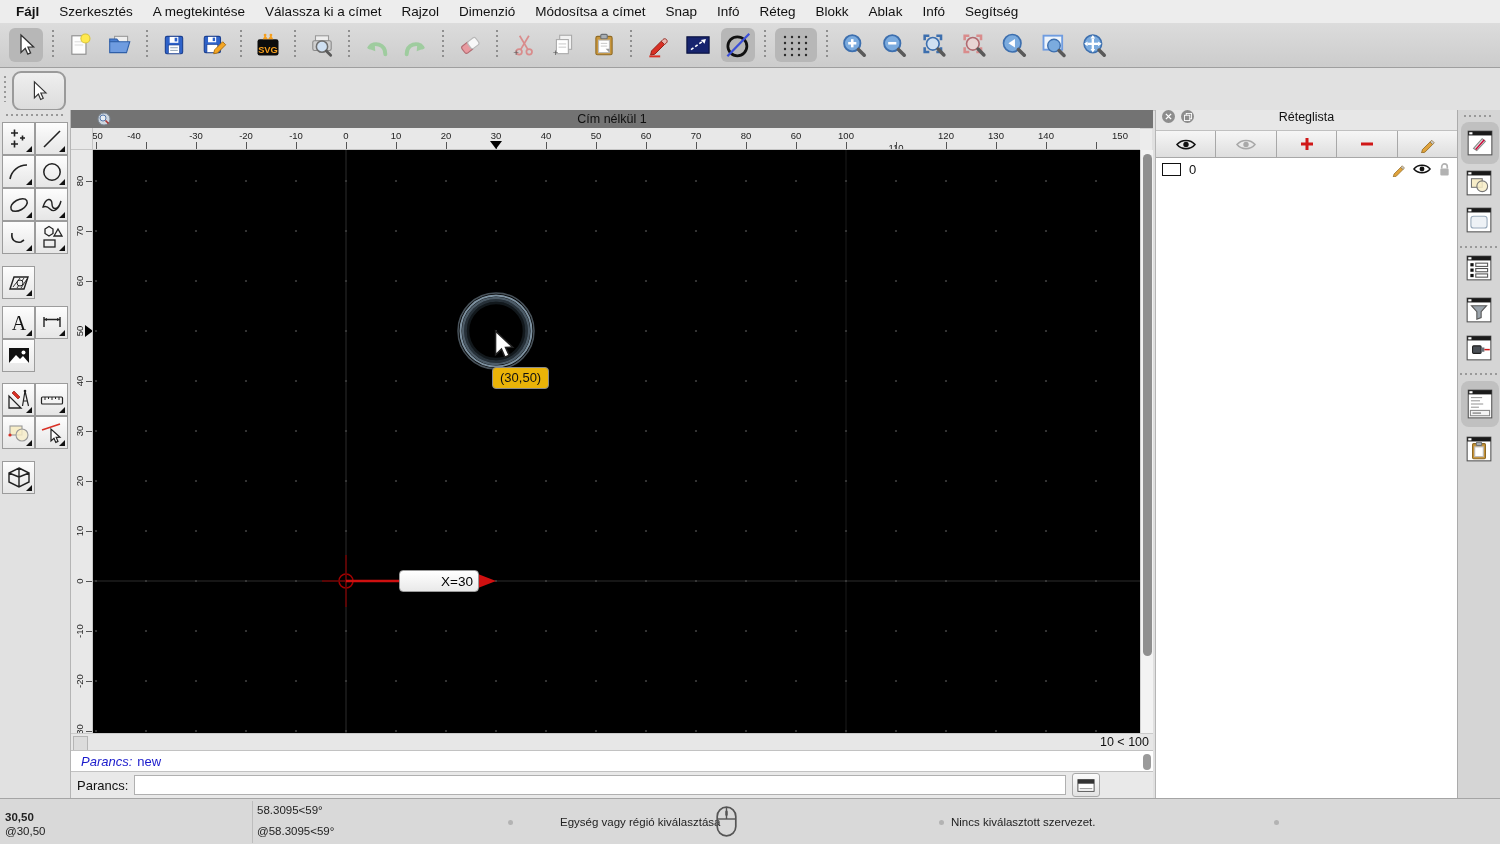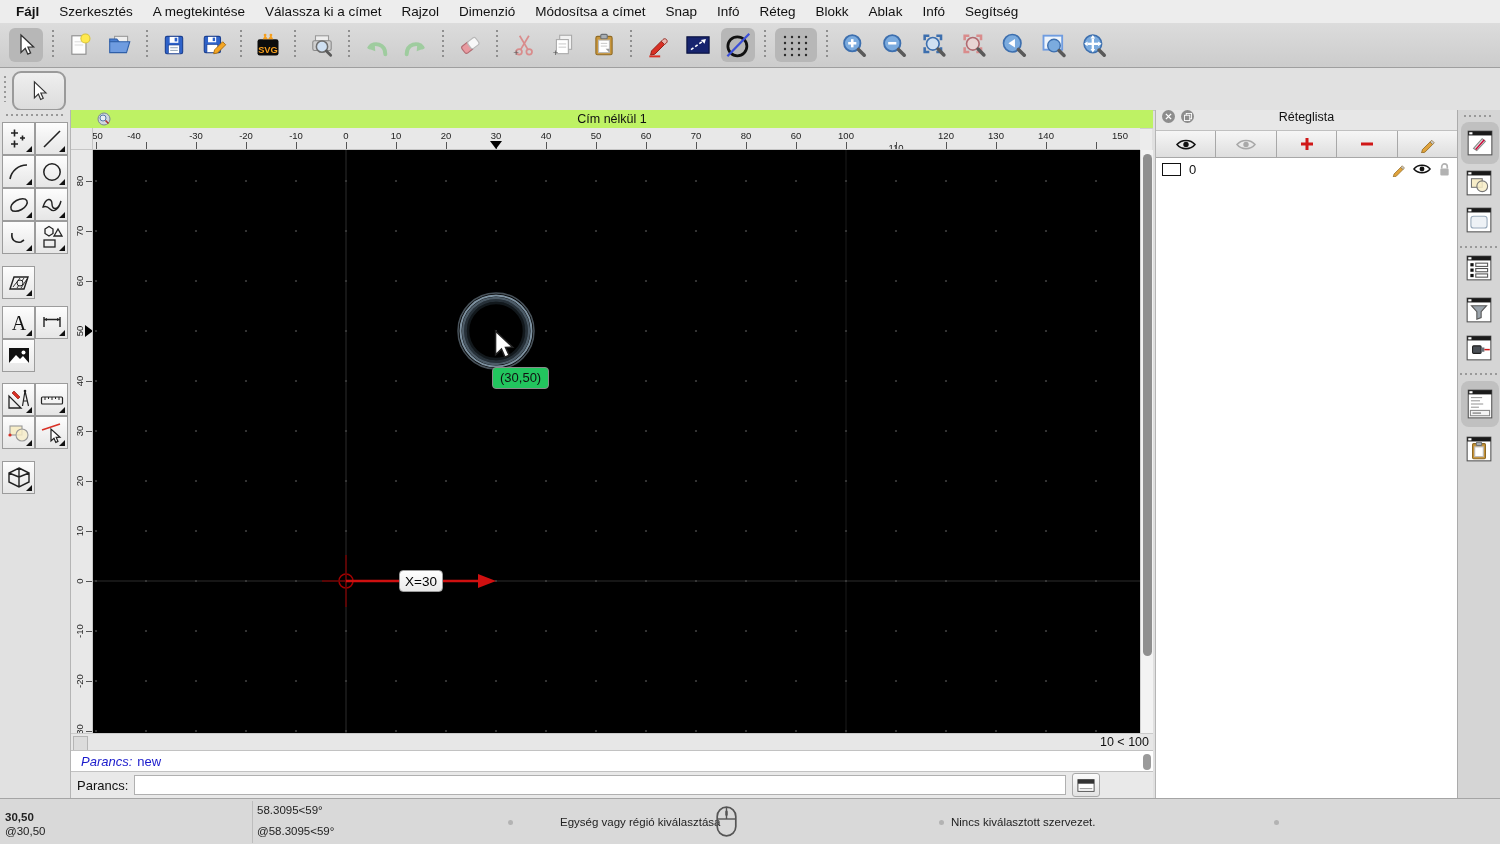--- a/index.html
+++ b/index.html
@@ -32,38 +32,38 @@
 
   
   #palette{left:0;top:110px;width:70px;height:688px;background:#e1e1e1;}
   .pbtn{position:absolute;width:33px;height:33px;border:1px solid #9c9c9c;box-sizing:border-box;
         background:linear-gradient(#fdfdfd,#e6e6e6);display:flex;align-items:center;justify-content:center;}
   .pbtn:not(.nosub)::after{content:"";position:absolute;right:2px;bottom:2px;
         border-left:6px solid transparent;border-bottom:6px solid #111;}
 
   
   #mdi{left:70px;top:110px;width:1082px;height:688px;background:#ececec;border-left:1px solid #b5b5b5;box-sizing:border-box;}
-  #mdi-title{left:0;top:0;width:1082px;height:18px;background:#bef264;border-bottom:1px solid #cfcfcf;
+  #mdi-title{left:0;top:0;width:1082px;height:18px;background:#737373;border-bottom:1px solid #cfcfcf;
              display:flex;align-items:center;justify-content:center;font-size:12.5px;}
   #mdi-icon{position:absolute;left:26px;top:2px;}
   
   #ruler-corner{left:0;top:18px;width:22px;height:22px;background:#e8e8e8;border-right:1px solid #c5c5c5;border-bottom:1px solid #c5c5c5;box-sizing:border-box;}
   #ruler-h{left:22px;top:18px;width:1047px;height:22px;background:#e8e8e8;border-bottom:1px solid #c5c5c5;overflow:hidden;box-sizing:border-box;}
   #ruler-v{left:0;top:40px;width:22px;height:583px;background:#e8e8e8;border-right:1px solid #c5c5c5;overflow:hidden;box-sizing:border-box;}
   .rlab{position:absolute;font-size:9.5px;color:#222;text-align:center;}
   .rtick{position:absolute;background:#555;}
   #rh-marker{position:absolute;bottom:0;width:0;height:0;border-left:6px solid transparent;border-right:6px solid transparent;border-top:8px solid #000;}
   #rv-marker{position:absolute;left:14px;width:0;height:0;border-top:6px solid transparent;border-bottom:6px solid transparent;border-left:8px solid #000;}
 
   
   #canvas{left:22px;top:40px;width:1047px;height:583px;background:#000;overflow:hidden;}
-  #tooltip{position:absolute;left:399px;top:217px;background:#22c55e;border:1px solid #8a8a8a;
+  #tooltip{position:absolute;left:399px;top:217px;background:#eab308;border:1px solid #8a8a8a;
            border-radius:4px;padding:2px 7px 3px;font-size:13px;color:#111;box-shadow:0 1px 3px rgba(0,0,0,.5);}
   #xlabel{position:absolute;left:306px;top:420px;width:42px;height:20px;background:linear-gradient(#ffffff,#e9e9e9);
-          border:1px solid #9a9a9a;border-radius:4px;font-size:13.5px;display:flex;align-items:center;justify-content:center;color:#000;}
+          border:1px solid #9a9a9a;border-radius:4px;font-size:13.5px;display:flex;align-items:center;justify-content:center;color:#000;padding-left:36px;}
   
   #vscroll{left:1069px;top:40px;width:13px;height:583px;background:#f3f3f3;border-left:1px solid #d0d0d0;box-sizing:border-box;}
   #vscroll .thumb{position:absolute;left:2px;top:4px;width:9px;height:502px;background:#8f8f8f;border-radius:5px;}
   
   #gridrow{left:0;top:623px;width:1082px;height:17px;background:#e7e7e7;border-top:1px solid #cbcbcb;box-sizing:border-box;
            font-size:12.5px;display:flex;align-items:center;}
   #gridrow .sq{position:absolute;left:2px;top:2px;width:13px;height:13px;background:#dcdcdc;border:1px solid #b5b5b5;}
   #gridrow .gs{margin-left:auto;margin-right:4px;}
   #cmdhist{left:0;top:640px;width:1082px;height:22px;background:#fff;border-top:1px solid #c2c2c2;border-bottom:1px solid #c2c2c2;
            box-sizing:border-box;font-size:13px;color:#1a1acc;display:flex;align-items:center;padding-left:10px;}

